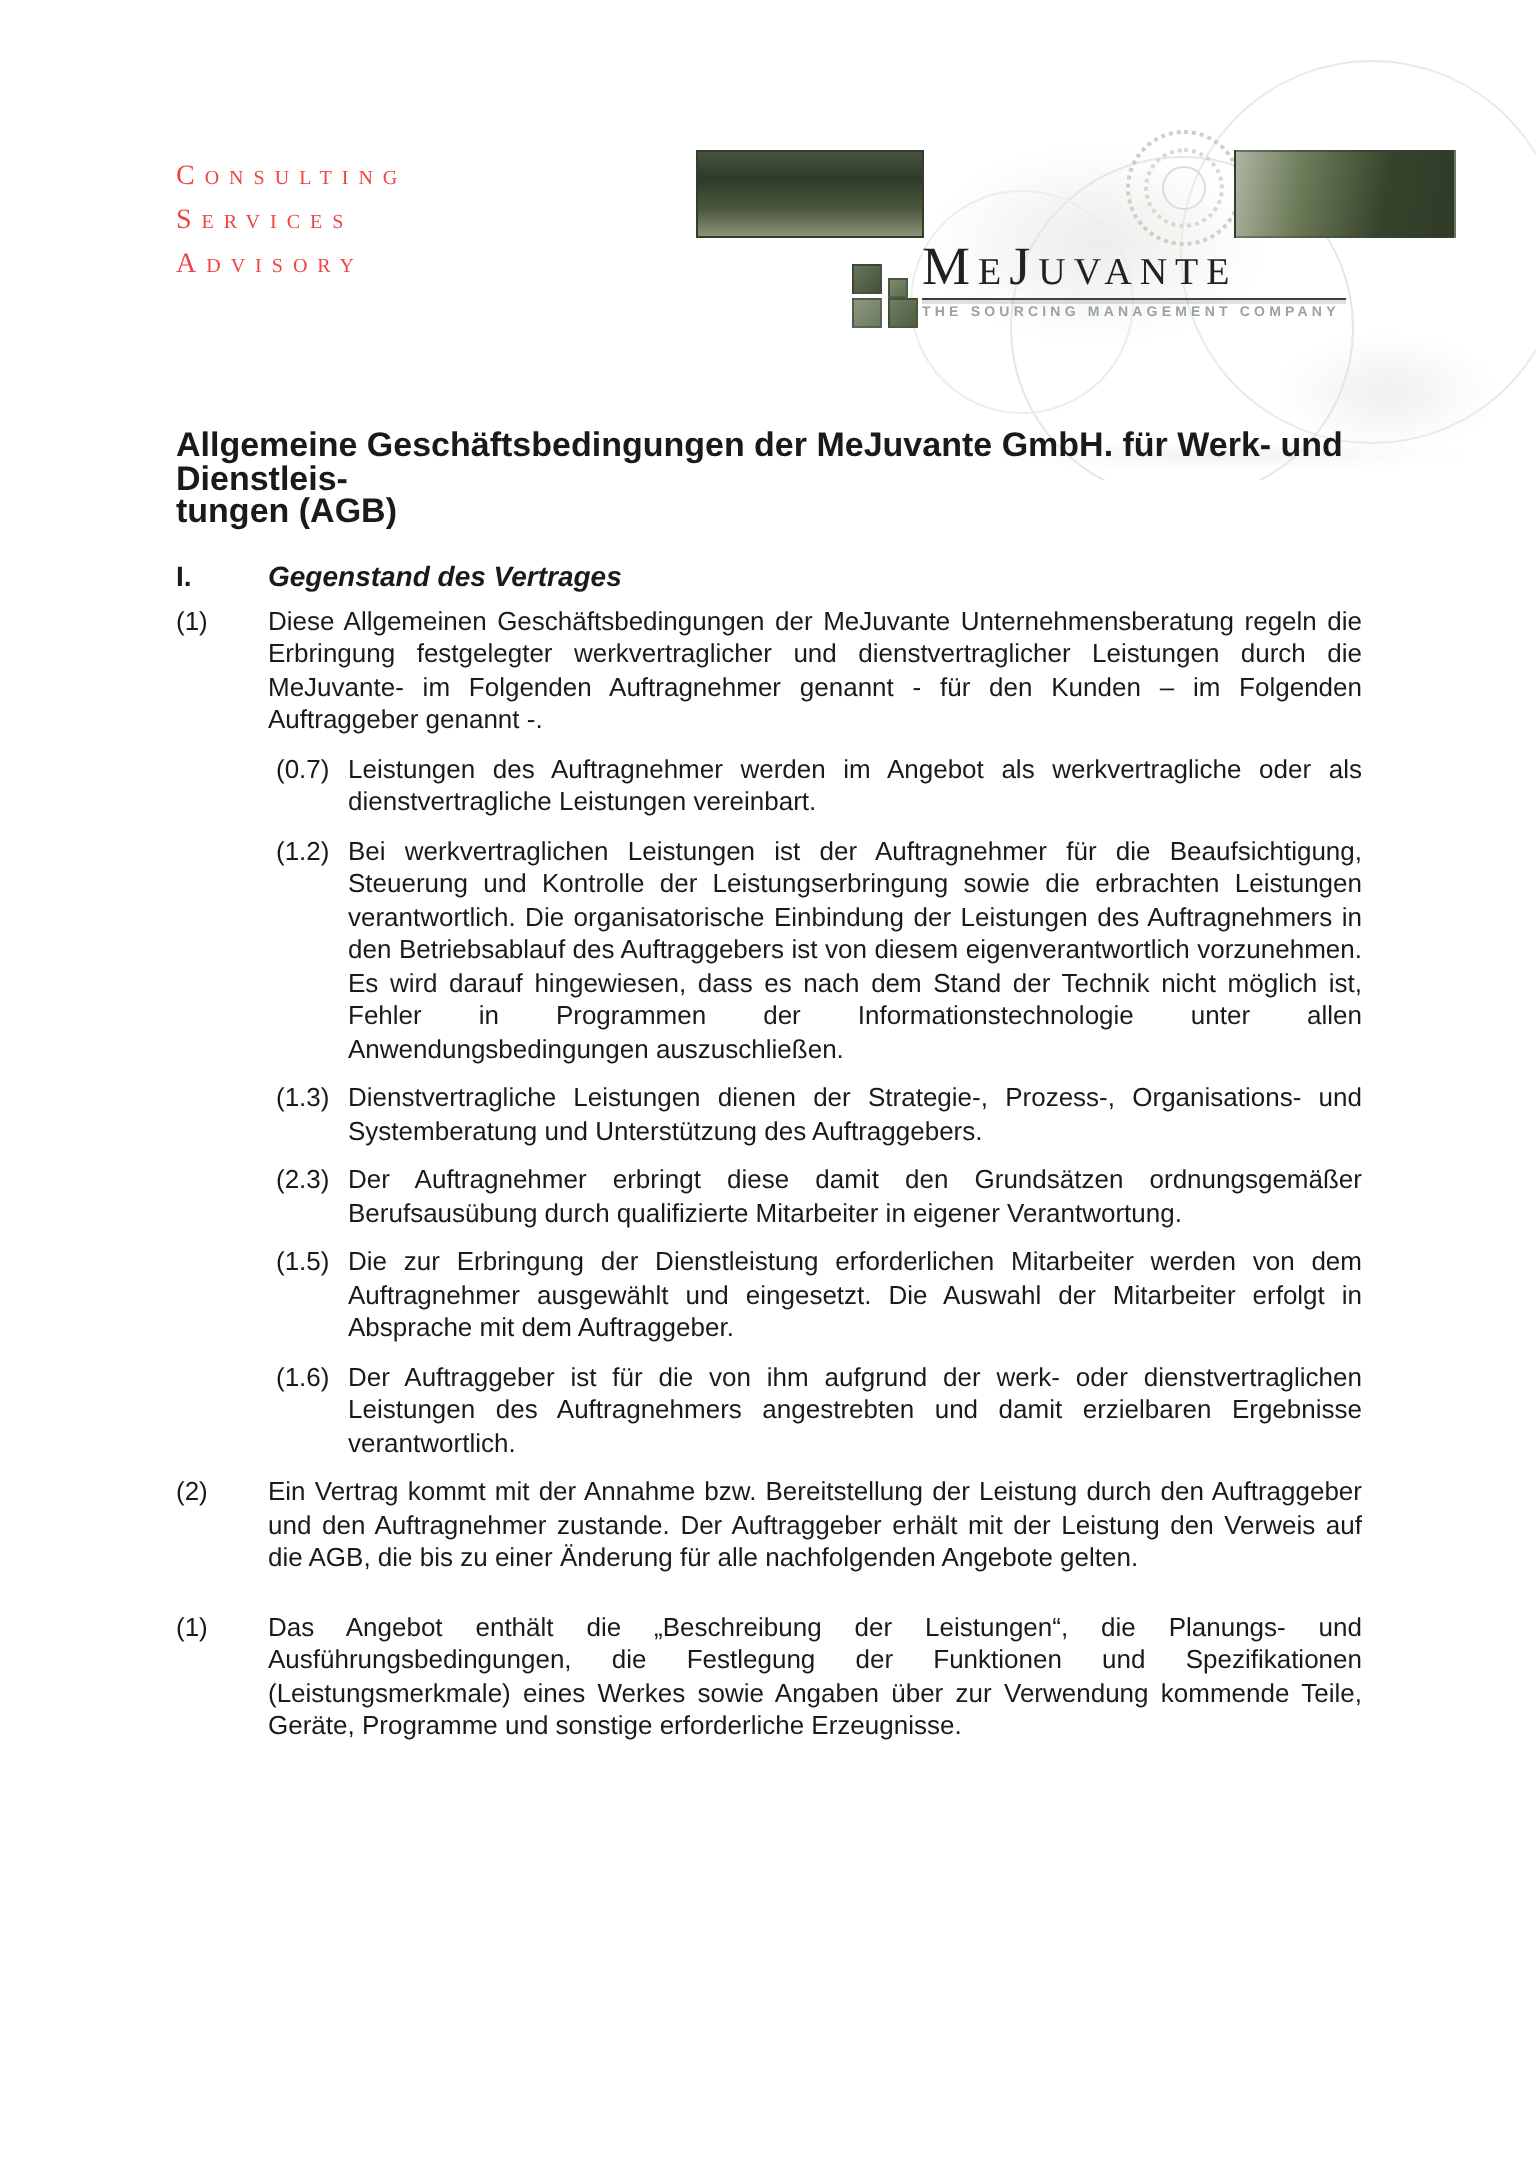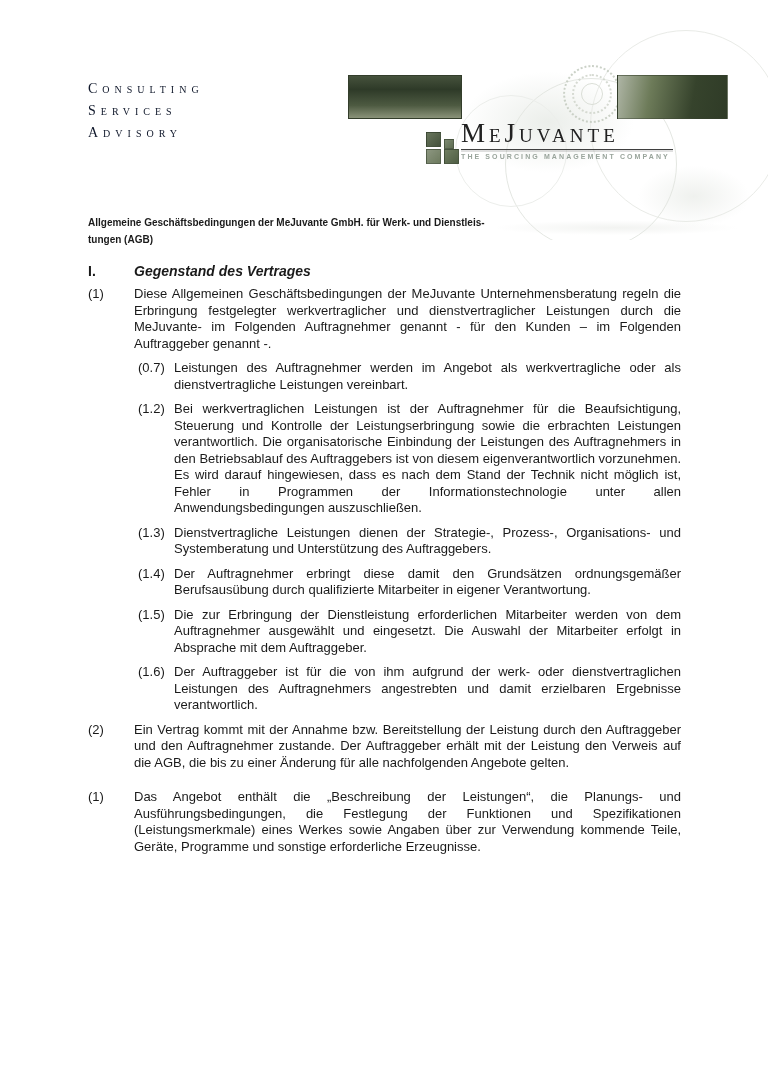--- a/index.html
+++ b/index.html
@@ -24,38 +24,38 @@
   .seal::before{content:"";position:absolute;inset:7px;border-radius:50%;border:2px dotted #d2d7ce;}
   .seal::after{content:"";position:absolute;inset:16px;border-radius:50%;border:1px solid #d7dbd3;}
   .banner-left{position:absolute;left:348px;top:75px;width:114px;height:44px;box-sizing:border-box;
     border:1px solid #333d2b;
     background:linear-gradient(to bottom,#46523c 0%,#2e3a28 32%,#4d5a41 70%,#8a9279 100%);}
   .banner-right{position:absolute;left:617px;top:75px;width:111px;height:44px;box-sizing:border-box;
     border:1px solid rgba(51,61,43,.5);
     background:linear-gradient(100deg,#aeb5a5 0%,#6d7b59 30%,#36432c 68%,#2f3b27 100%);}
   
   .csa{position:absolute;left:88px;top:82px;font-family:"Liberation Serif", serif;
-    font-variant:small-caps;font-size:14px;letter-spacing:5px;color:#0f172a;}
+    font-variant:small-caps;font-size:14px;letter-spacing:5px;color:#ef4444;}
   .csa .csa-line{margin-bottom:8px;line-height:14px;}
   
   .logo-squares{position:absolute;left:426px;top:132px;width:34px;height:34px;}
   .sq{position:absolute;box-sizing:border-box;border:1px solid rgba(40,50,35,.45);}
   .sq1{left:0;top:0;width:15px;height:15px;background:linear-gradient(135deg,#68755c,#45523c);}
   .sq2{left:18px;top:7px;width:10px;height:10px;background:linear-gradient(135deg,#7d8a72,#5d6c50);}
   .sq3{left:0;top:17px;width:15px;height:15px;background:linear-gradient(135deg,#8c9680,#6d7a5e);}
   .sq4{left:18px;top:17px;width:15px;height:15px;background:linear-gradient(135deg,#707e61,#4f5e44);}
   .wordmark-block{position:absolute;left:461px;top:118px;width:212px;}
   .wordmark{display:block;font-family:"Liberation Serif", serif;font-variant:small-caps;
     font-size:27px;line-height:30px;letter-spacing:4px;color:#212121;
     border-bottom:1px solid #3f3f3f;box-shadow:0 2px 0 rgba(0,0,0,.12);padding-bottom:1px;}
   .tagline{display:block;margin-top:3px;font-size:7px;font-weight:bold;letter-spacing:2.1px;
     color:#99a49b;text-transform:uppercase;}
   
   .doc{position:absolute;left:88px;top:215px;width:593px;}
-  .title{font-size:10px;font-weight:bold;line-height:16.5px;white-space:pre-line;margin:0 0 15px 0;}
+  .title{font-size:17px;font-weight:bold;line-height:16.5px;white-space:pre-line;margin:0 0 15px 0;}
   .stand{font-size:14px;font-weight:bold;line-height:17px;margin:0 0 42px 0;}
   .sec{margin:0;}
   .sec + .sec{margin-top:18px;}
   .sec-head{display:flex;margin-bottom:6px;}
   .sec-num{flex:0 0 46px;font-weight:bold;font-size:14px;line-height:17px;}
   .sec-title{font-weight:bold;font-size:14px;line-height:17px;white-space:pre-line;font-style:italic;}
   .item{display:flex;margin-bottom:8px;font-size:13px;line-height:16.5px;}
   .item .label{flex:0 0 46px;}
   .item.sub{margin-left:50px;}
   .item.sub .label{flex:0 0 36px;}
@@ -112,21 +112,21 @@
       </div>
       <div class="item sub">
         <span class="label">(1.2)</span>
         <div class="text">Bei werkvertraglichen Leistungen ist der Auftragnehmer für die Beaufsichtigung, Steuerung und Kontrolle der Leistungserbringung sowie die erbrachten Leistungen verantwortlich. Die organisatorische Einbindung der Leistungen des Auftragnehmers in den Betriebsablauf des Auftraggebers ist von diesem eigenverantwortlich vorzunehmen. Es wird darauf hingewiesen, dass es nach dem Stand der Technik nicht möglich ist, Fehler in Programmen der Informationstechnologie unter allen Anwendungsbedingungen auszuschließen.</div>
       </div>
       <div class="item sub">
         <span class="label">(1.3)</span>
         <div class="text">Dienstvertragliche Leistungen dienen der Strategie-, Prozess-, Organisations- und Systemberatung und Unterstützung des Auftraggebers.</div>
       </div>
       <div class="item sub">
-        <span class="label">(1.4)</span>
+        <span class="label">(2.3)</span>
         <div class="text">Der Auftragnehmer erbringt diese damit den Grundsätzen ordnungsgemäßer Berufsausübung durch qualifizierte Mitarbeiter in eigener Verantwortung.</div>
       </div>
       <div class="item sub">
         <span class="label">(1.5)</span>
         <div class="text">Die zur Erbringung der Dienstleistung erforderlichen Mitarbeiter werden von dem Auftragnehmer ausgewählt und eingesetzt. Die Auswahl der Mitarbeiter erfolgt in Absprache mit dem Auftraggeber.</div>
       </div>
       <div class="item sub">
         <span class="label">(1.6)</span>
         <div class="text">Der Auftraggeber ist für die von ihm aufgrund der werk- oder dienstvertraglichen Leistungen des Auftragnehmers angestrebten und damit erzielbaren Ergebnisse verantwortlich.</div>
       </div>

